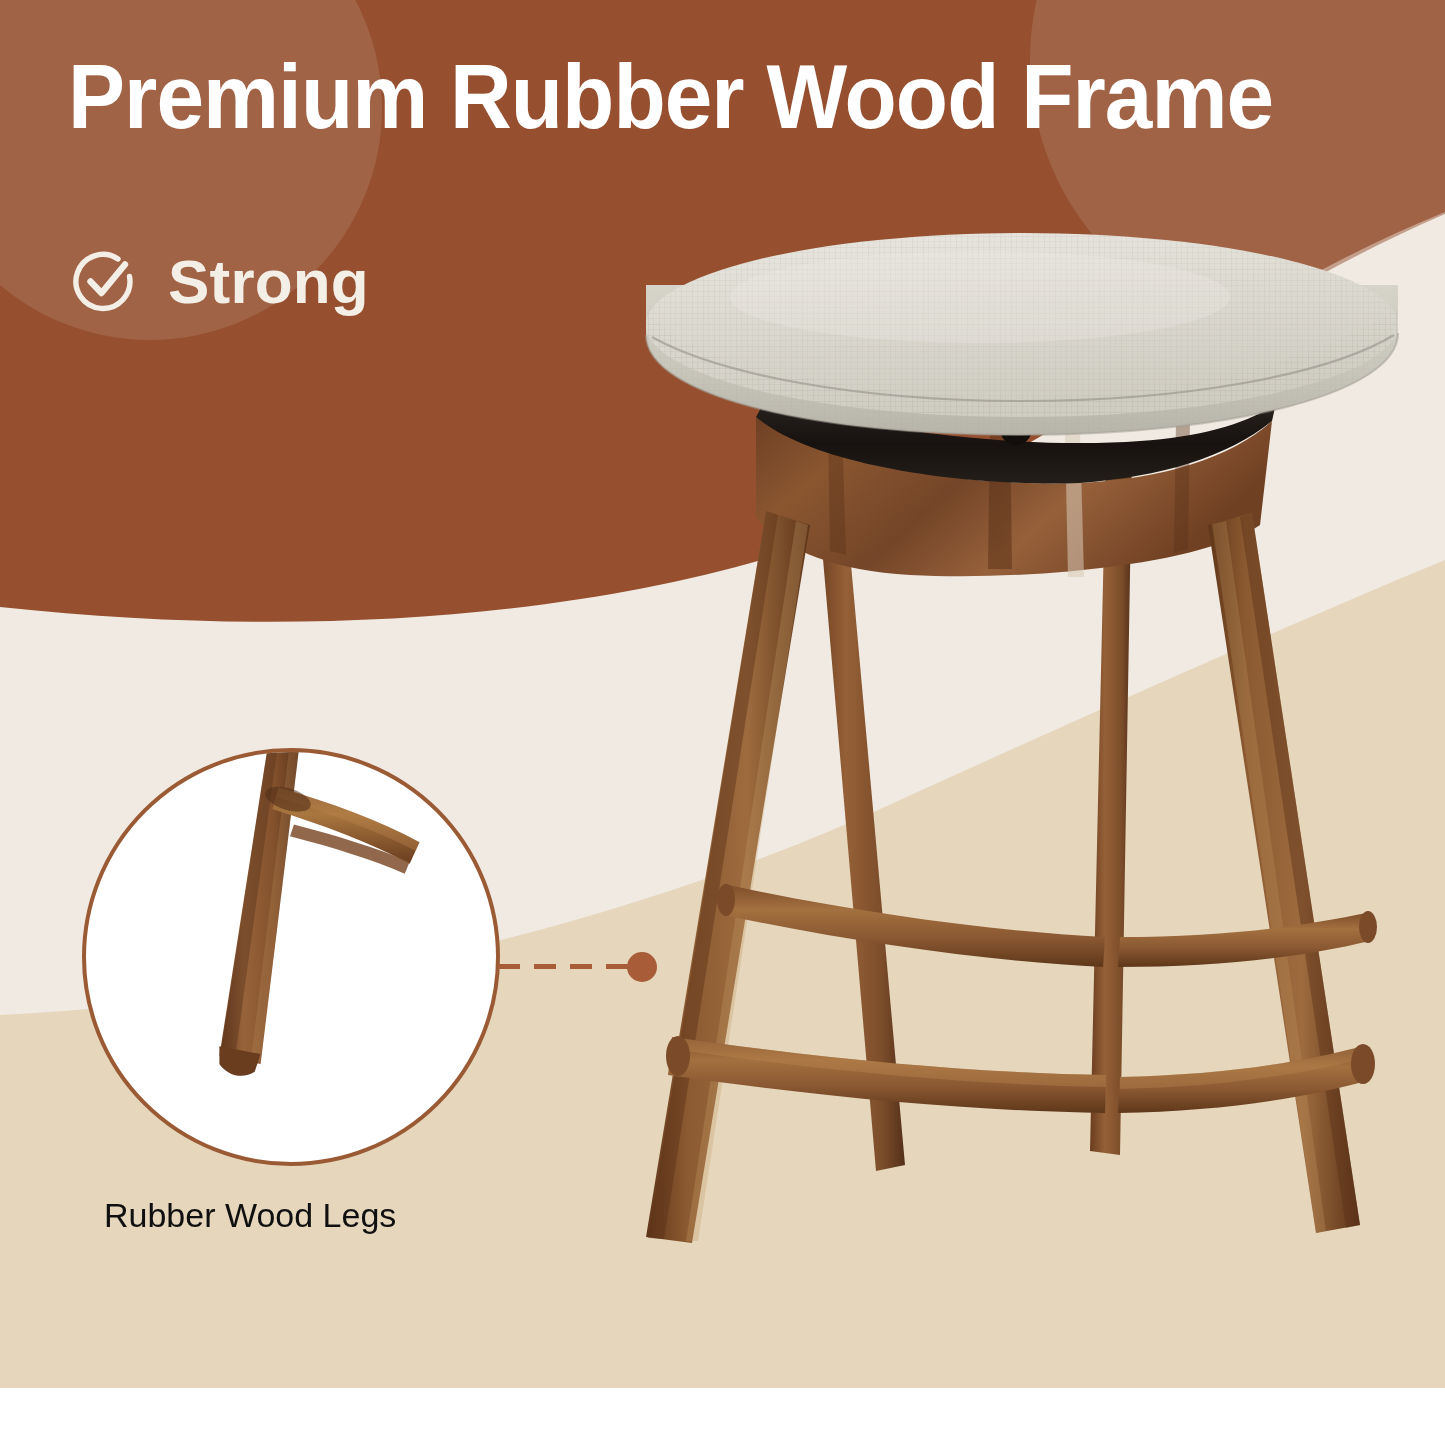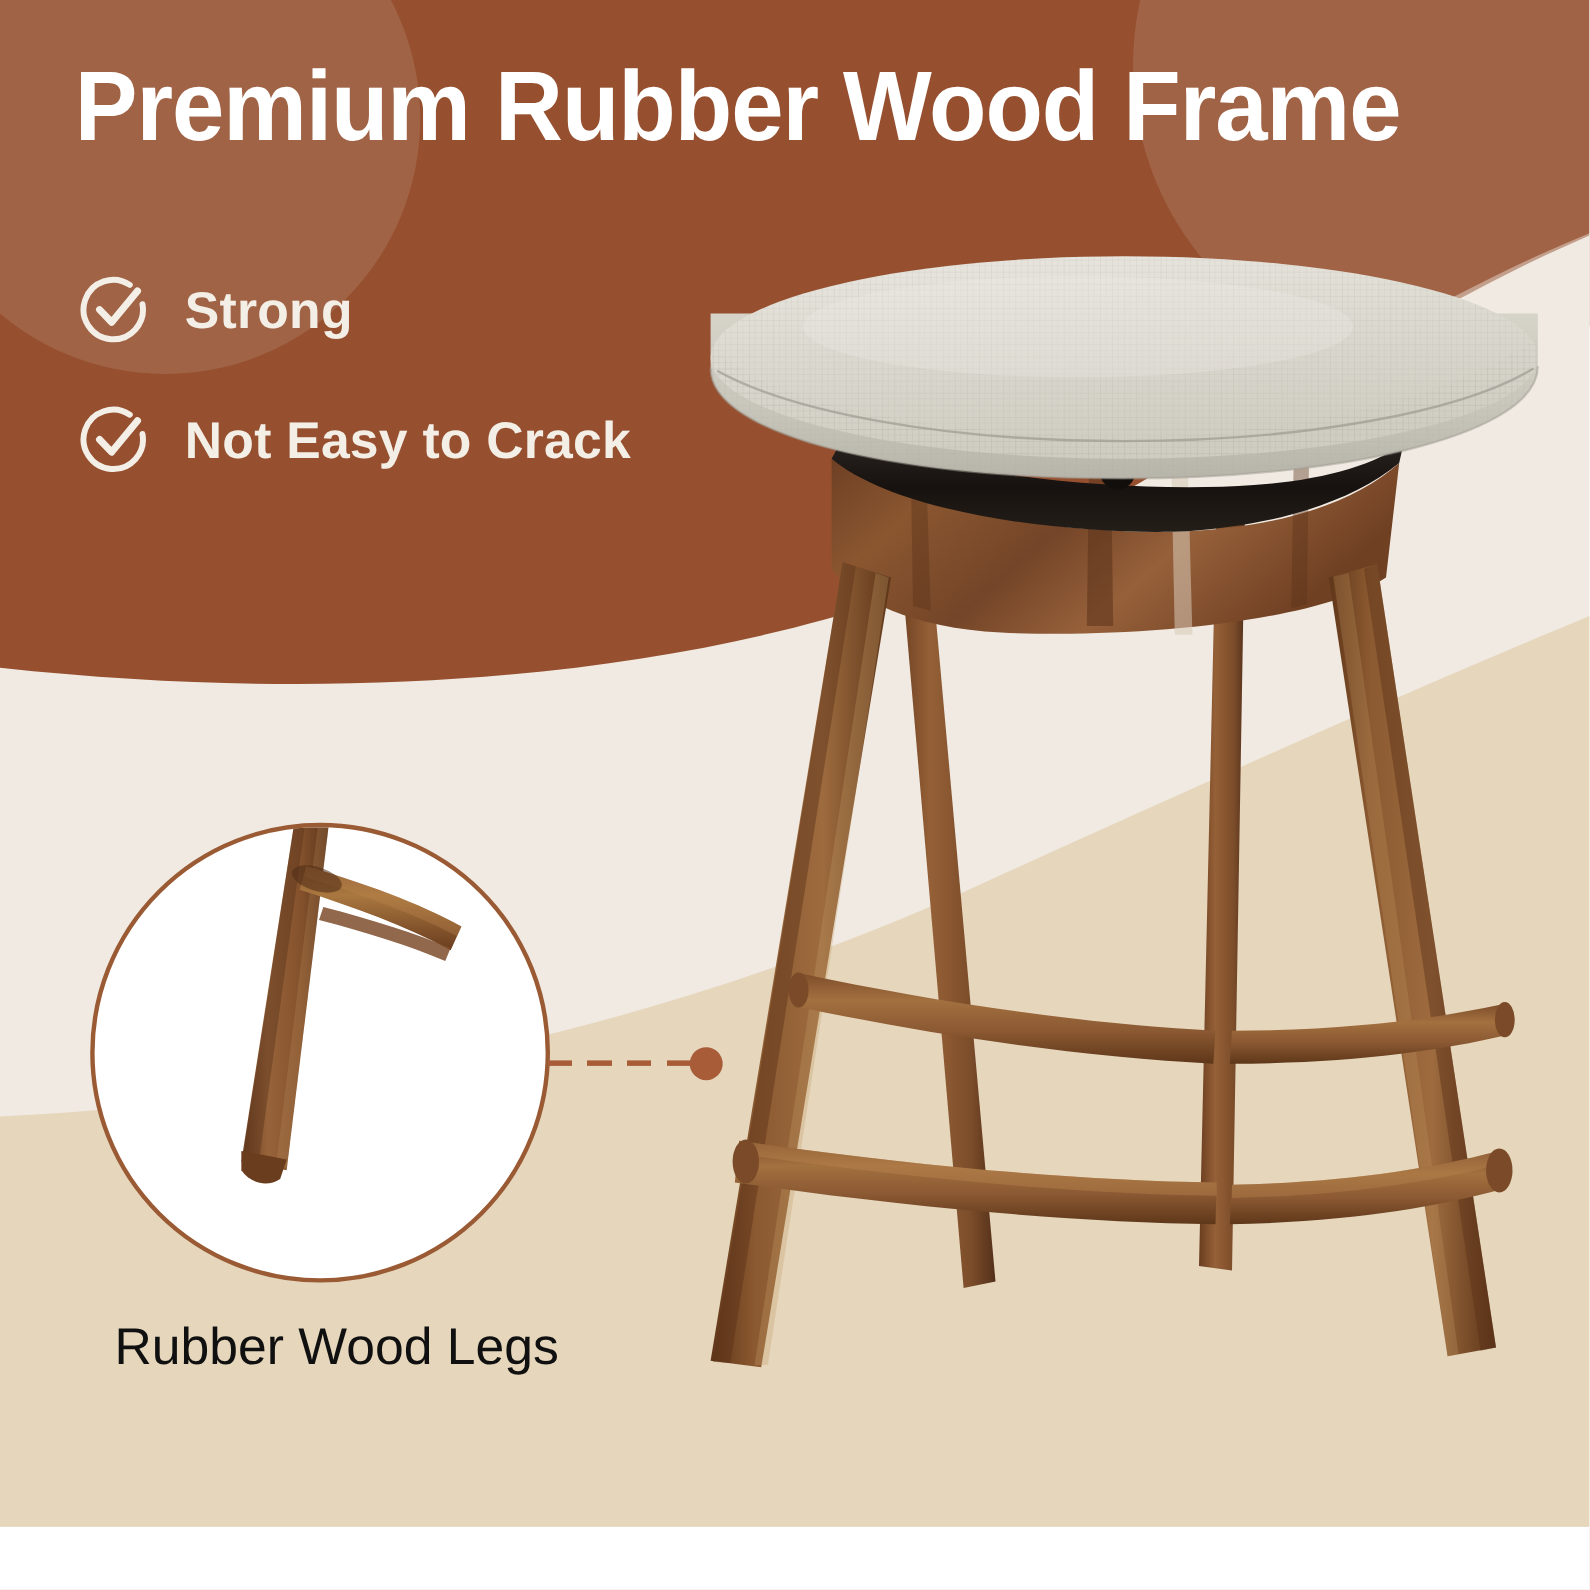--- a/index.html
+++ b/index.html
@@ -58,21 +58,21 @@
   }
   .bullet .chk {
     width: 66px;
     height: 66px;
     flex: 0 0 66px;
     margin-right: 30px;
   }
   .bullet .chk svg { display: block; }
   .bullet .txt {
     color: #F3EEE6;
-    font-size: 47px;
+    font-size: 62px;
     font-weight: bold;
     letter-spacing: 0.2px;
     white-space: nowrap;
   }
 
   
   .magnifier {
     position: absolute;
     left: 82px;
     top: 748px;
@@ -103,21 +103,21 @@
     height: 30px;
     border-radius: 50%;
     background: #A85C38;
   }
 
   .callout-label {
     position: absolute;
     left: 104px;
     top: 1196px;
     color: #101010;
-    font-size: 47px;
+    font-size: 34px;
     font-weight: normal;
     letter-spacing: 0px;
     white-space: nowrap;
     text-align: right;
   }
 
   
   .stool {
     position: absolute;
     left: 560px;
@@ -173,29 +173,20 @@
       <span class="chk">
         <svg viewBox="0 0 66 66" width="66" height="66">
           <path d="M46 11 A27 27 0 1 0 57.5 28.5" fill="none" stroke="#F3EEE6" stroke-width="5.4" stroke-linecap="round"></path>
           <path d="M18.5 33.5 L29.5 45 L53 16.5" fill="none" stroke="#F3EEE6" stroke-width="6.4" stroke-linecap="round" stroke-linejoin="round"></path>
         </svg>
       </span>
       <span class="txt">Strong</span>
     </div>
 
 
-    <div class="bullet">
-      <span class="chk">
-        <svg viewBox="0 0 66 66" width="66" height="66">
-          <path d="M46 11 A27 27 0 1 0 57.5 28.5" fill="none" stroke="#F3EEE6" stroke-width="5.4" stroke-linecap="round"></path>
-          <path d="M18.5 33.5 L29.5 45 L53 16.5" fill="none" stroke="#F3EEE6" stroke-width="6.4" stroke-linecap="round" stroke-linejoin="round"></path>
-        </svg>
-      </span>
-      <span class="txt">Not Easy to Crack</span>
-    </div>
 
   </div>
 
   <div class="stool">
     <svg viewBox="0 0 885 1060" width="885" height="1060">
       <defs>
         <linearGradient id="cushTop" x1="0" y1="0" x2="0.25" y2="1">
           <stop offset="0%" stop-color="#E9E7E0"></stop>
           <stop offset="45%" stop-color="#DDDAD1"></stop>
           <stop offset="100%" stop-color="#CFCCC2"></stop>

